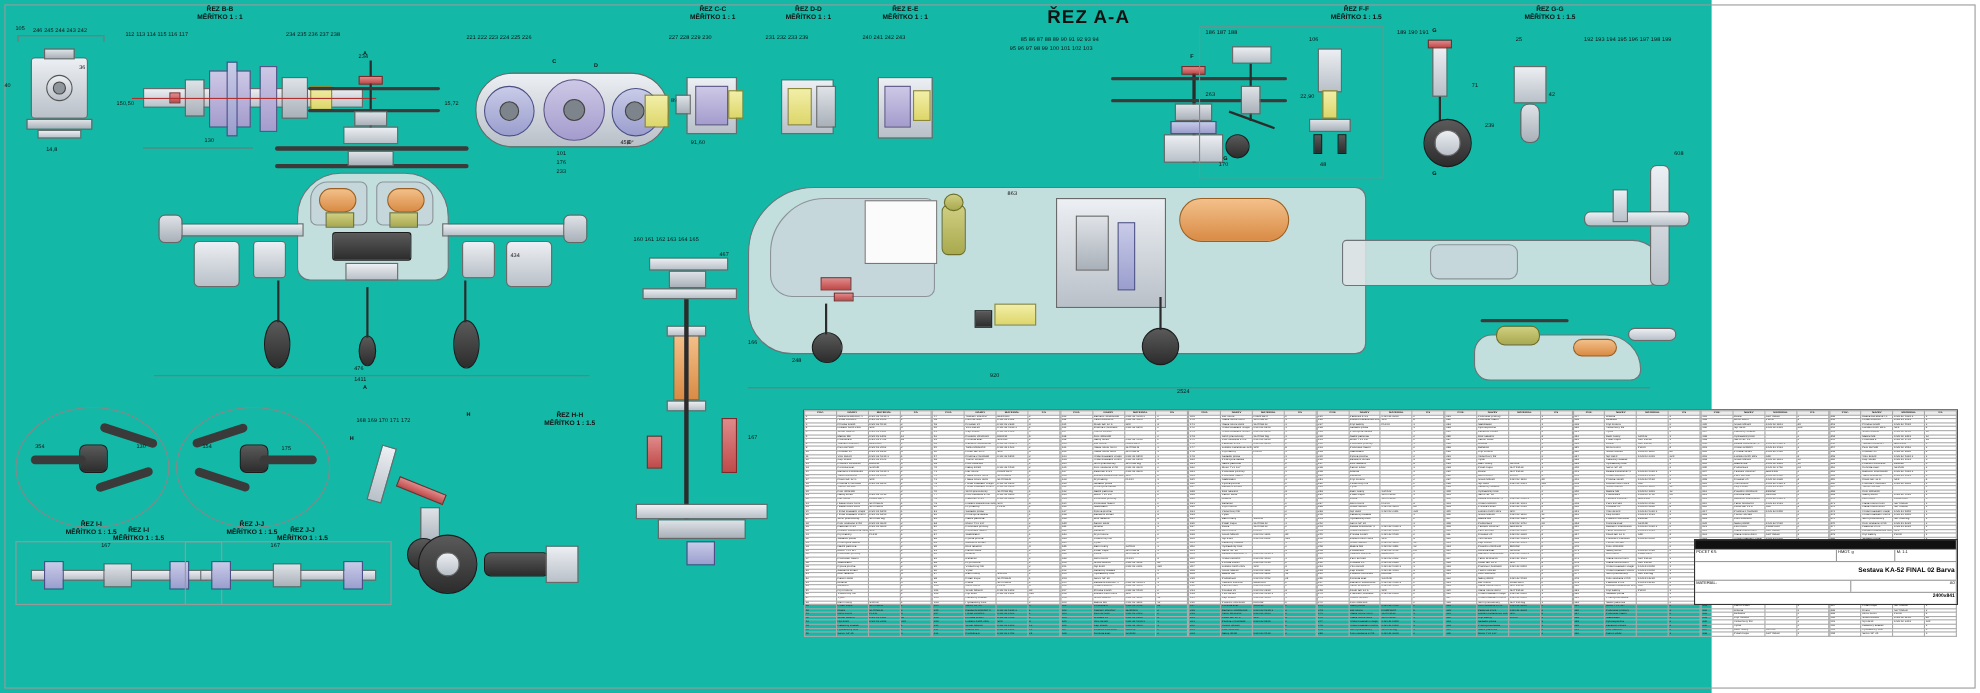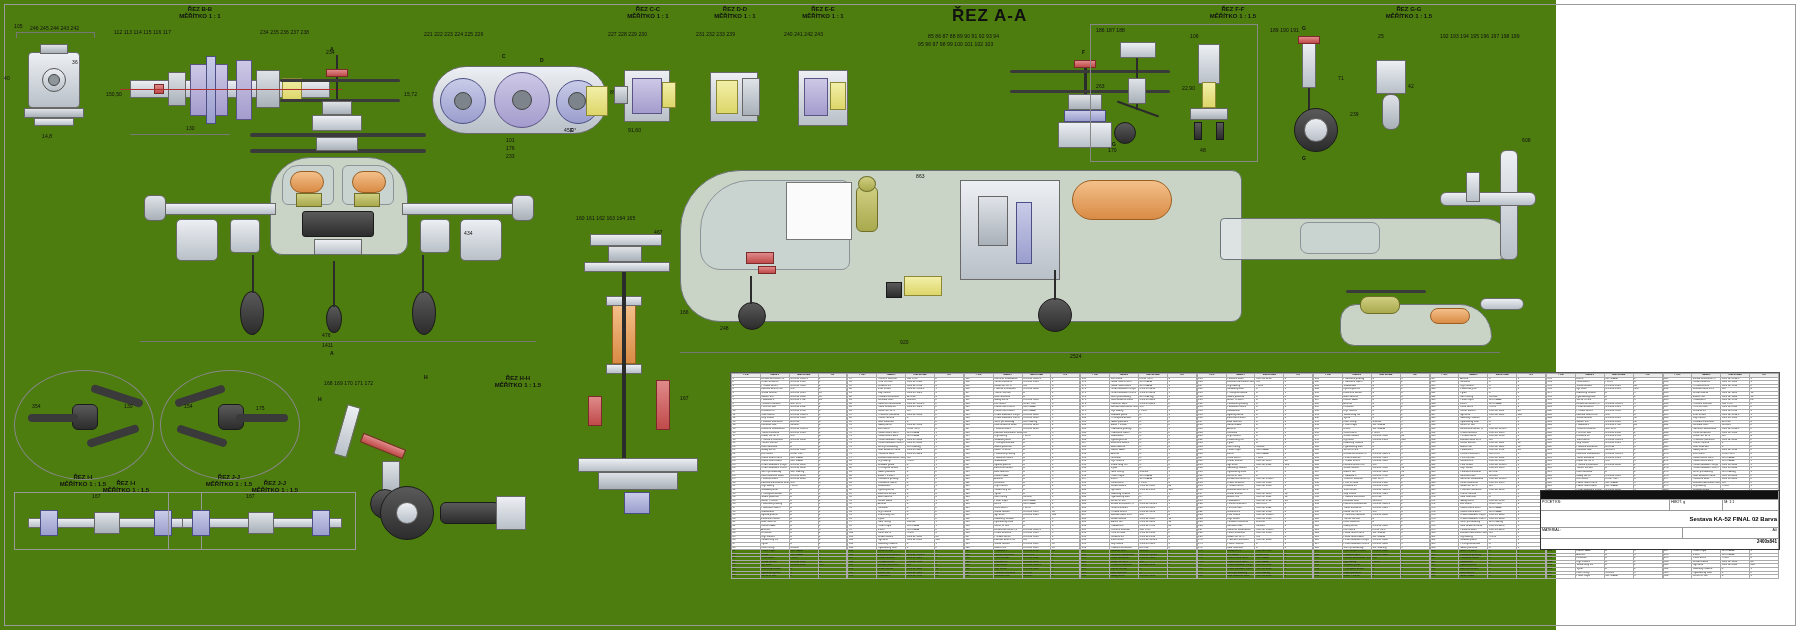--- a/index.html
+++ b/index.html
@@ -1,17 +1,17 @@
 <!DOCTYPE html>
 <html><head>
 <meta charset="utf-8">
 <style>
   html,body{margin:0;padding:0;background:#ffffff;}
   body{width:1800px;height:630px;overflow:hidden;font-family:"Liberation Sans",sans-serif;}
-  #sheet{position:relative;width:1556px;height:630px;background:#4d7c0f;}
+  #sheet{position:relative;width:1556px;height:630px;background:#14b8a6;}
 
   .abs{position:absolute;}
   .lbl{font-size:5px;color:#111;line-height:1.05;letter-spacing:.1px;white-space:pre;}
   .lbl b{font-weight:bold;}
   .sec-title{font-size:6px;font-weight:bold;color:#111;text-align:center;line-height:1.15;white-space:pre;}
   .big-title{font-size:17px;font-weight:bold;color:#111;letter-spacing:1px;}
 
   
   .frame{position:absolute;left:4px;top:4px;width:1792px;height:622px;border:1px solid #9a9a9a;box-sizing:border-box;}
 

